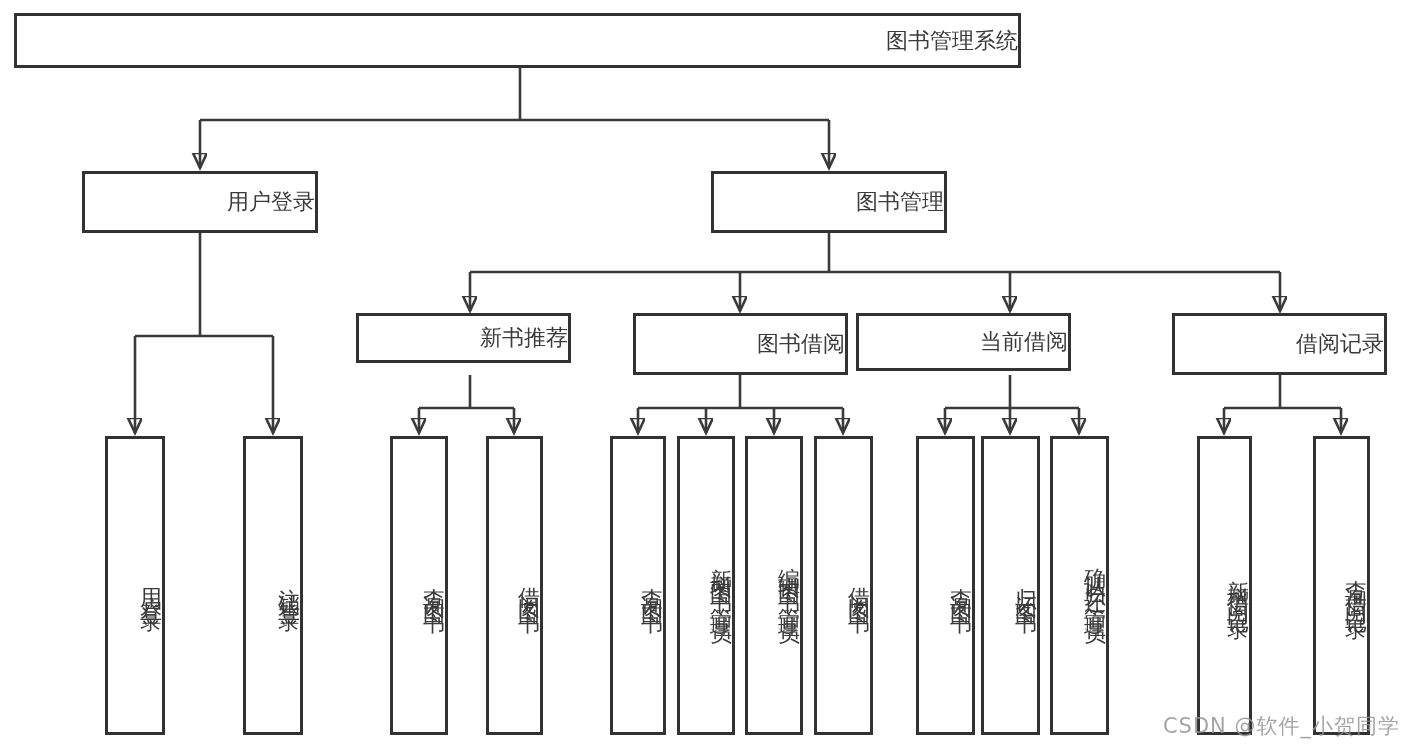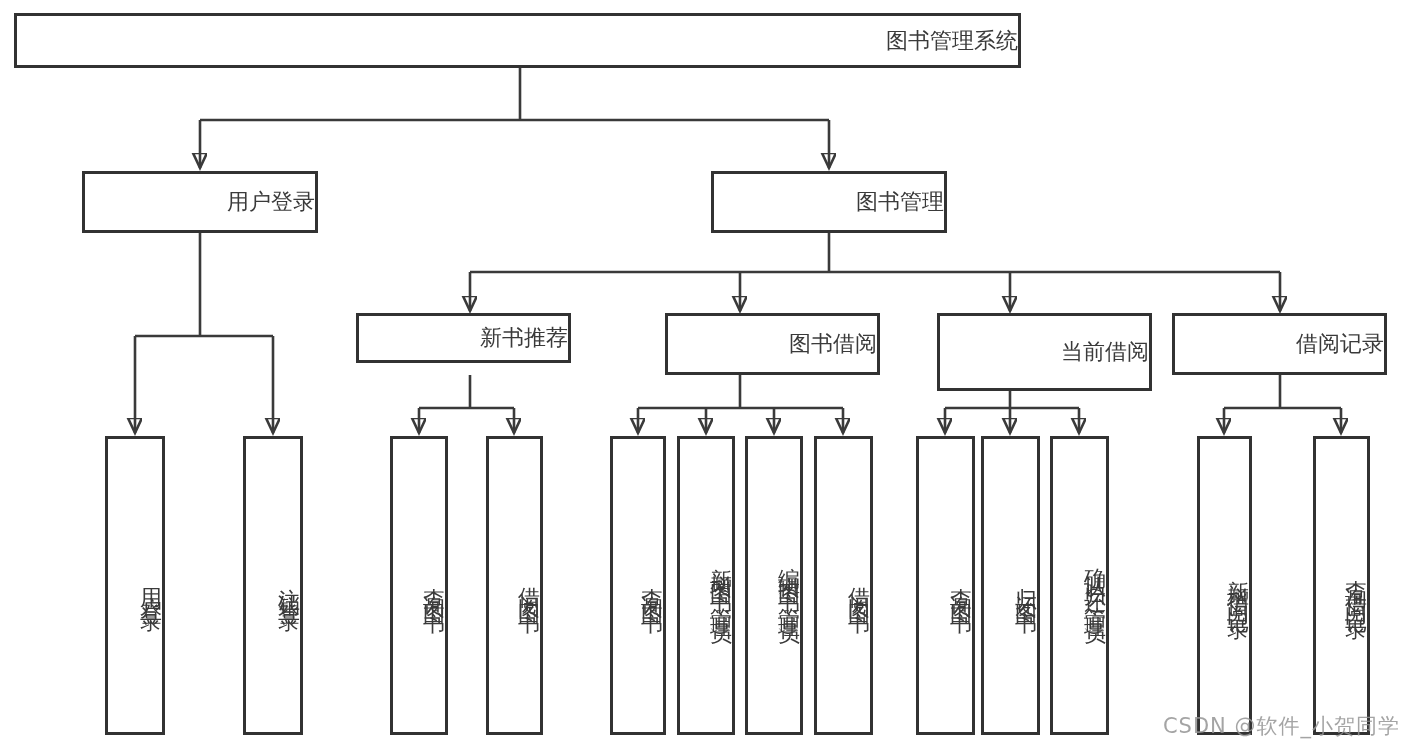--- a/index.html
+++ b/index.html
@@ -93,24 +93,24 @@
   <div class="node hbox" style="left:82px; top:171px; width:236px; height:62px;">
     <span>用户登录</span>
   </div>
   <div class="node hbox" style="left:711px; top:171px; width:236px; height:62px;padding-left:12px;">
     <span>图书管理</span>
   </div>
 
   <div class="node hbox" style="left:356px; top:313px; width:215px; height:50px;">
     <span>新书推荐</span>
   </div>
-  <div class="node hbox" style="left:633px; top:313px; width:215px; height:62px;margin-left:32px;">
+  <div class="node hbox" style="left:633px; top:313px; width:215px; height:62px;">
     <span>图书借阅</span>
   </div>
-  <div class="node hbox" style="left:937px; top:313px; width:215px; height:78px;">
+  <div class="node hbox" style="left:856px; top:313px; width:215px; height:58px;">
     <span>当前借阅</span>
   </div>
   <div class="node hbox" style="left:1172px; top:313px; width:215px; height:62px;">
     <span>借阅记录</span>
   </div>
 
   <div class="node vbox" style="left:105px; top:436px; width:60px; height:299px;">
     <span class="vtext">用户登录</span>
   </div>
   <div class="node vbox" style="left:243px; top:436px; width:60px; height:299px;">

